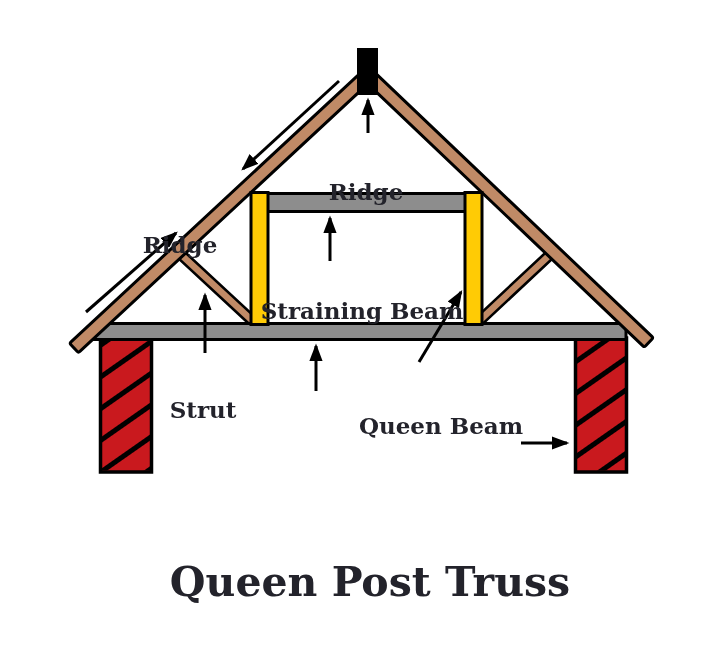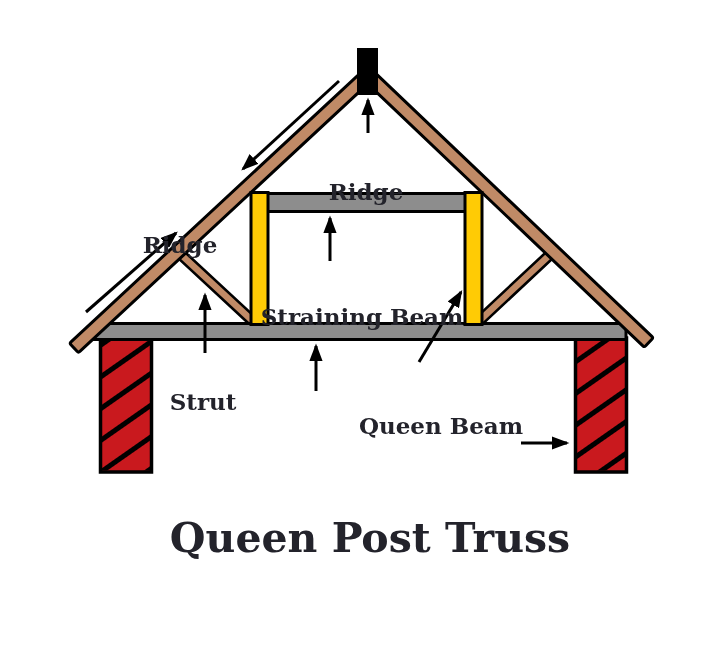--- a/index.html
+++ b/index.html
@@ -93,18 +93,18 @@
     <line class="annline" x1="86" y1="312" x2="176" y2="233" marker-end="url(#arrowhead)"></line>
     <line class="annline" x1="205" y1="353" x2="205" y2="295" marker-end="url(#arrowhead)"></line>
     <line class="annline" x1="330" y1="261" x2="330" y2="218" marker-end="url(#arrowhead)"></line>
     <line class="annline" x1="316" y1="391" x2="316" y2="346" marker-end="url(#arrowhead)"></line>
     <line class="annline" x1="419" y1="362" x2="461" y2="292" marker-end="url(#arrowhead)"></line>
     <line class="annline" x1="521" y1="443" x2="567" y2="443" marker-end="url(#arrowhead)"></line>
   </svg>
 
   <div class="lbl" style="left:366px; top:134px;">Ridge</div>
   <div class="lbl" style="left:180px; top:187px;">Ridge</div>
-  <div class="lbl" style="left:203px; top:344px;">Strut</div>
-  <div class="lbl" style="left:362px; top:259px;">Straining Beam</div>
+  <div class="lbl" style="left:203px; top:352px;">Strut</div>
+  <div class="lbl" style="left:362px; top:253px;">Straining Beam</div>
   <div class="lbl" style="left:441px; top:368px;">Queen Beam</div>
 
-  <div class="caption" style="left:370px; top:516px;">Queen Post Truss</div>
+  <div class="caption" style="left:370px; top:560px;">Queen Post Truss</div>
 </div>
 
 </body></html>

